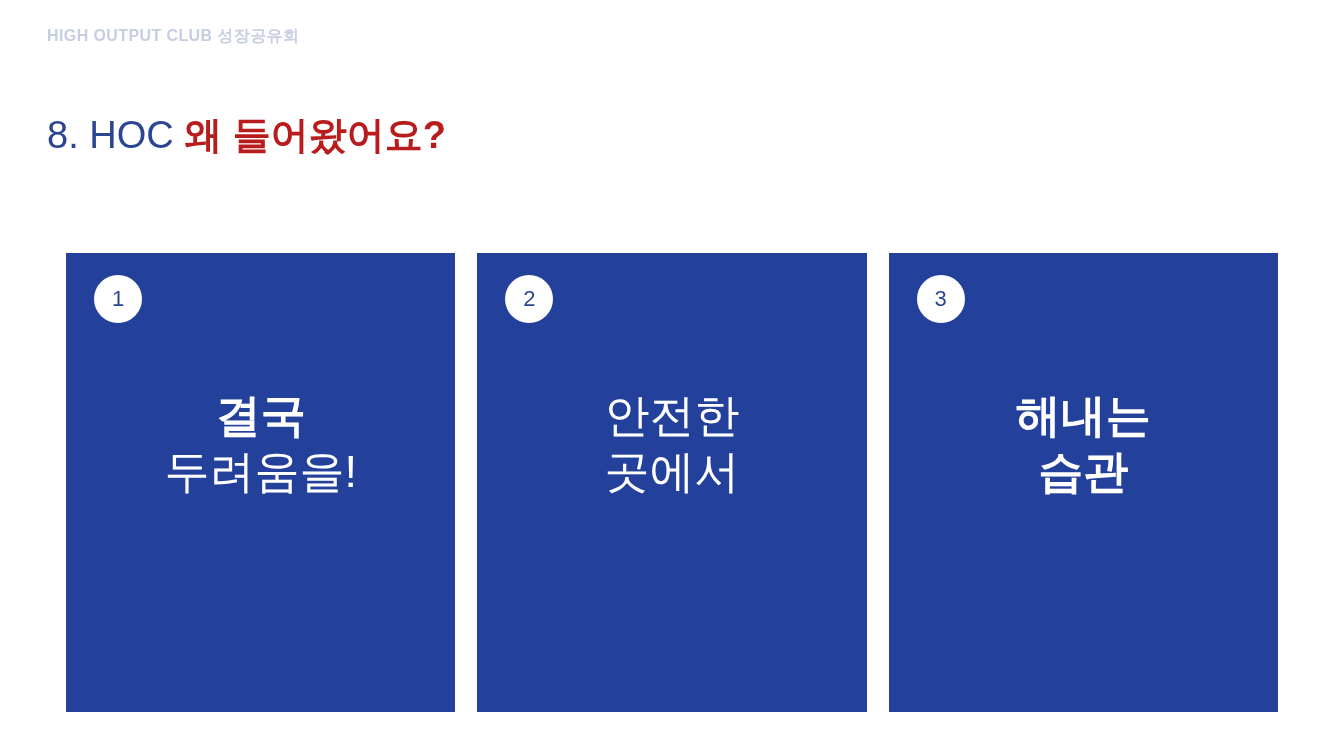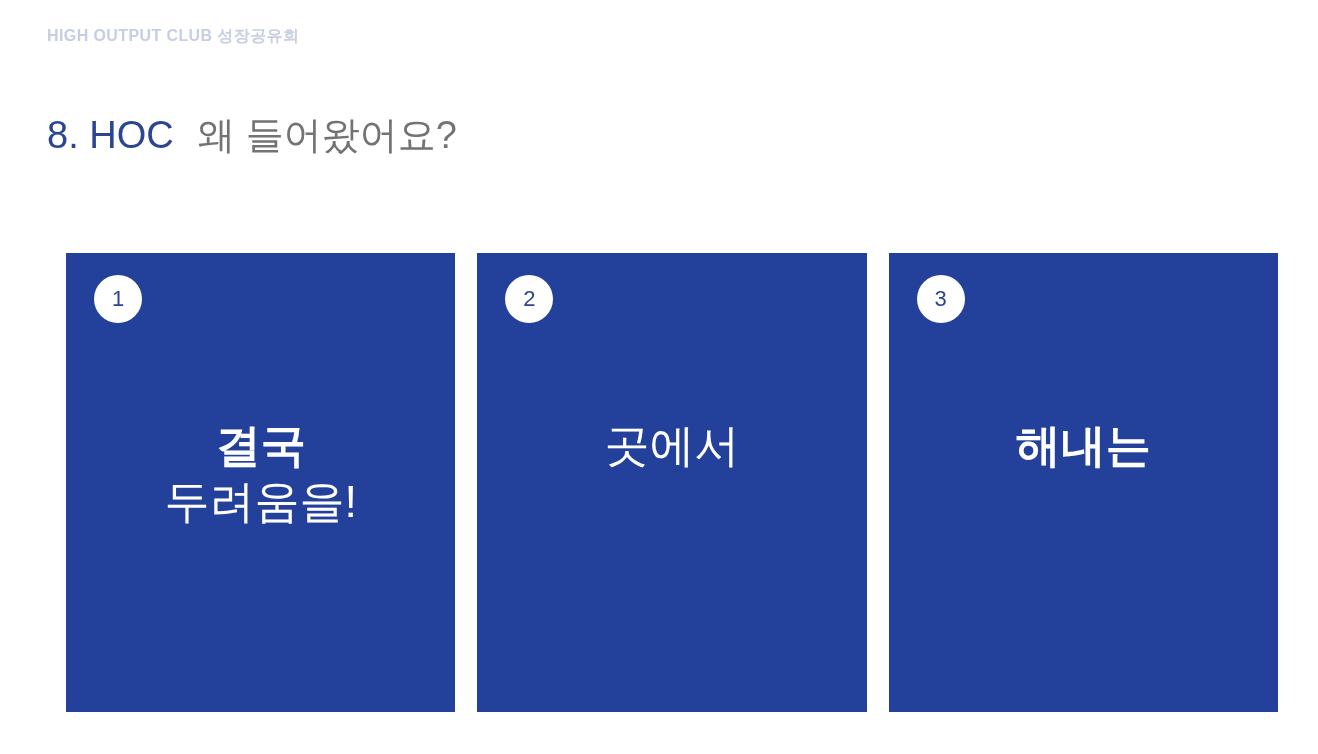--- a/index.html
+++ b/index.html
@@ -41,23 +41,22 @@
     left: 47px;
     top: 87px;
     font-size: 38px;
     color: #2c4593;
     white-space: nowrap;
     line-height: 1.25;
     font-weight: 400;
   }
 
   .slide-title .title-strong {
-    font-weight: 400;
-    color: #737373;
-    margin-left: 13px;
+    font-weight: 700;
+    color: #b91c1c;
   }
 
   
   .cards {
     position: absolute;
     left: 66px;
     top: 253px;
     width: 1212px;
     height: 459px;
     display: flex;
@@ -94,21 +93,20 @@
     position: absolute;
     left: 0;
     right: 0;
     top: 135px;
     display: flex;
     flex-direction: column;
     align-items: center;
     justify-content: flex-start;
     padding: 0 10px;
     box-sizing: border-box;
-    margin-top: 30px;
   }
 
   .card-line {
     color: #ffffff;
     font-size: 45px;
     line-height: 56px;
     white-space: nowrap;
     text-align: center;
     font-weight: 400;
   }
@@ -132,25 +130,27 @@
       <div class="card-badge">1</div>
       <div class="card-text">
         <div class="card-line bold">결국</div>
         <div class="card-line">두려움을!</div>
       </div>
     </div>
 
     <div class="card">
       <div class="card-badge">2</div>
       <div class="card-text">
+        <div class="card-line">안전한</div>
         <div class="card-line">곳에서</div>
       </div>
     </div>
 
     <div class="card">
       <div class="card-badge">3</div>
       <div class="card-text">
         <div class="card-line bold">해내는</div>
+        <div class="card-line bold">습관</div>
       </div>
     </div>
 
   </div>
 </div>
 
 </body></html>

